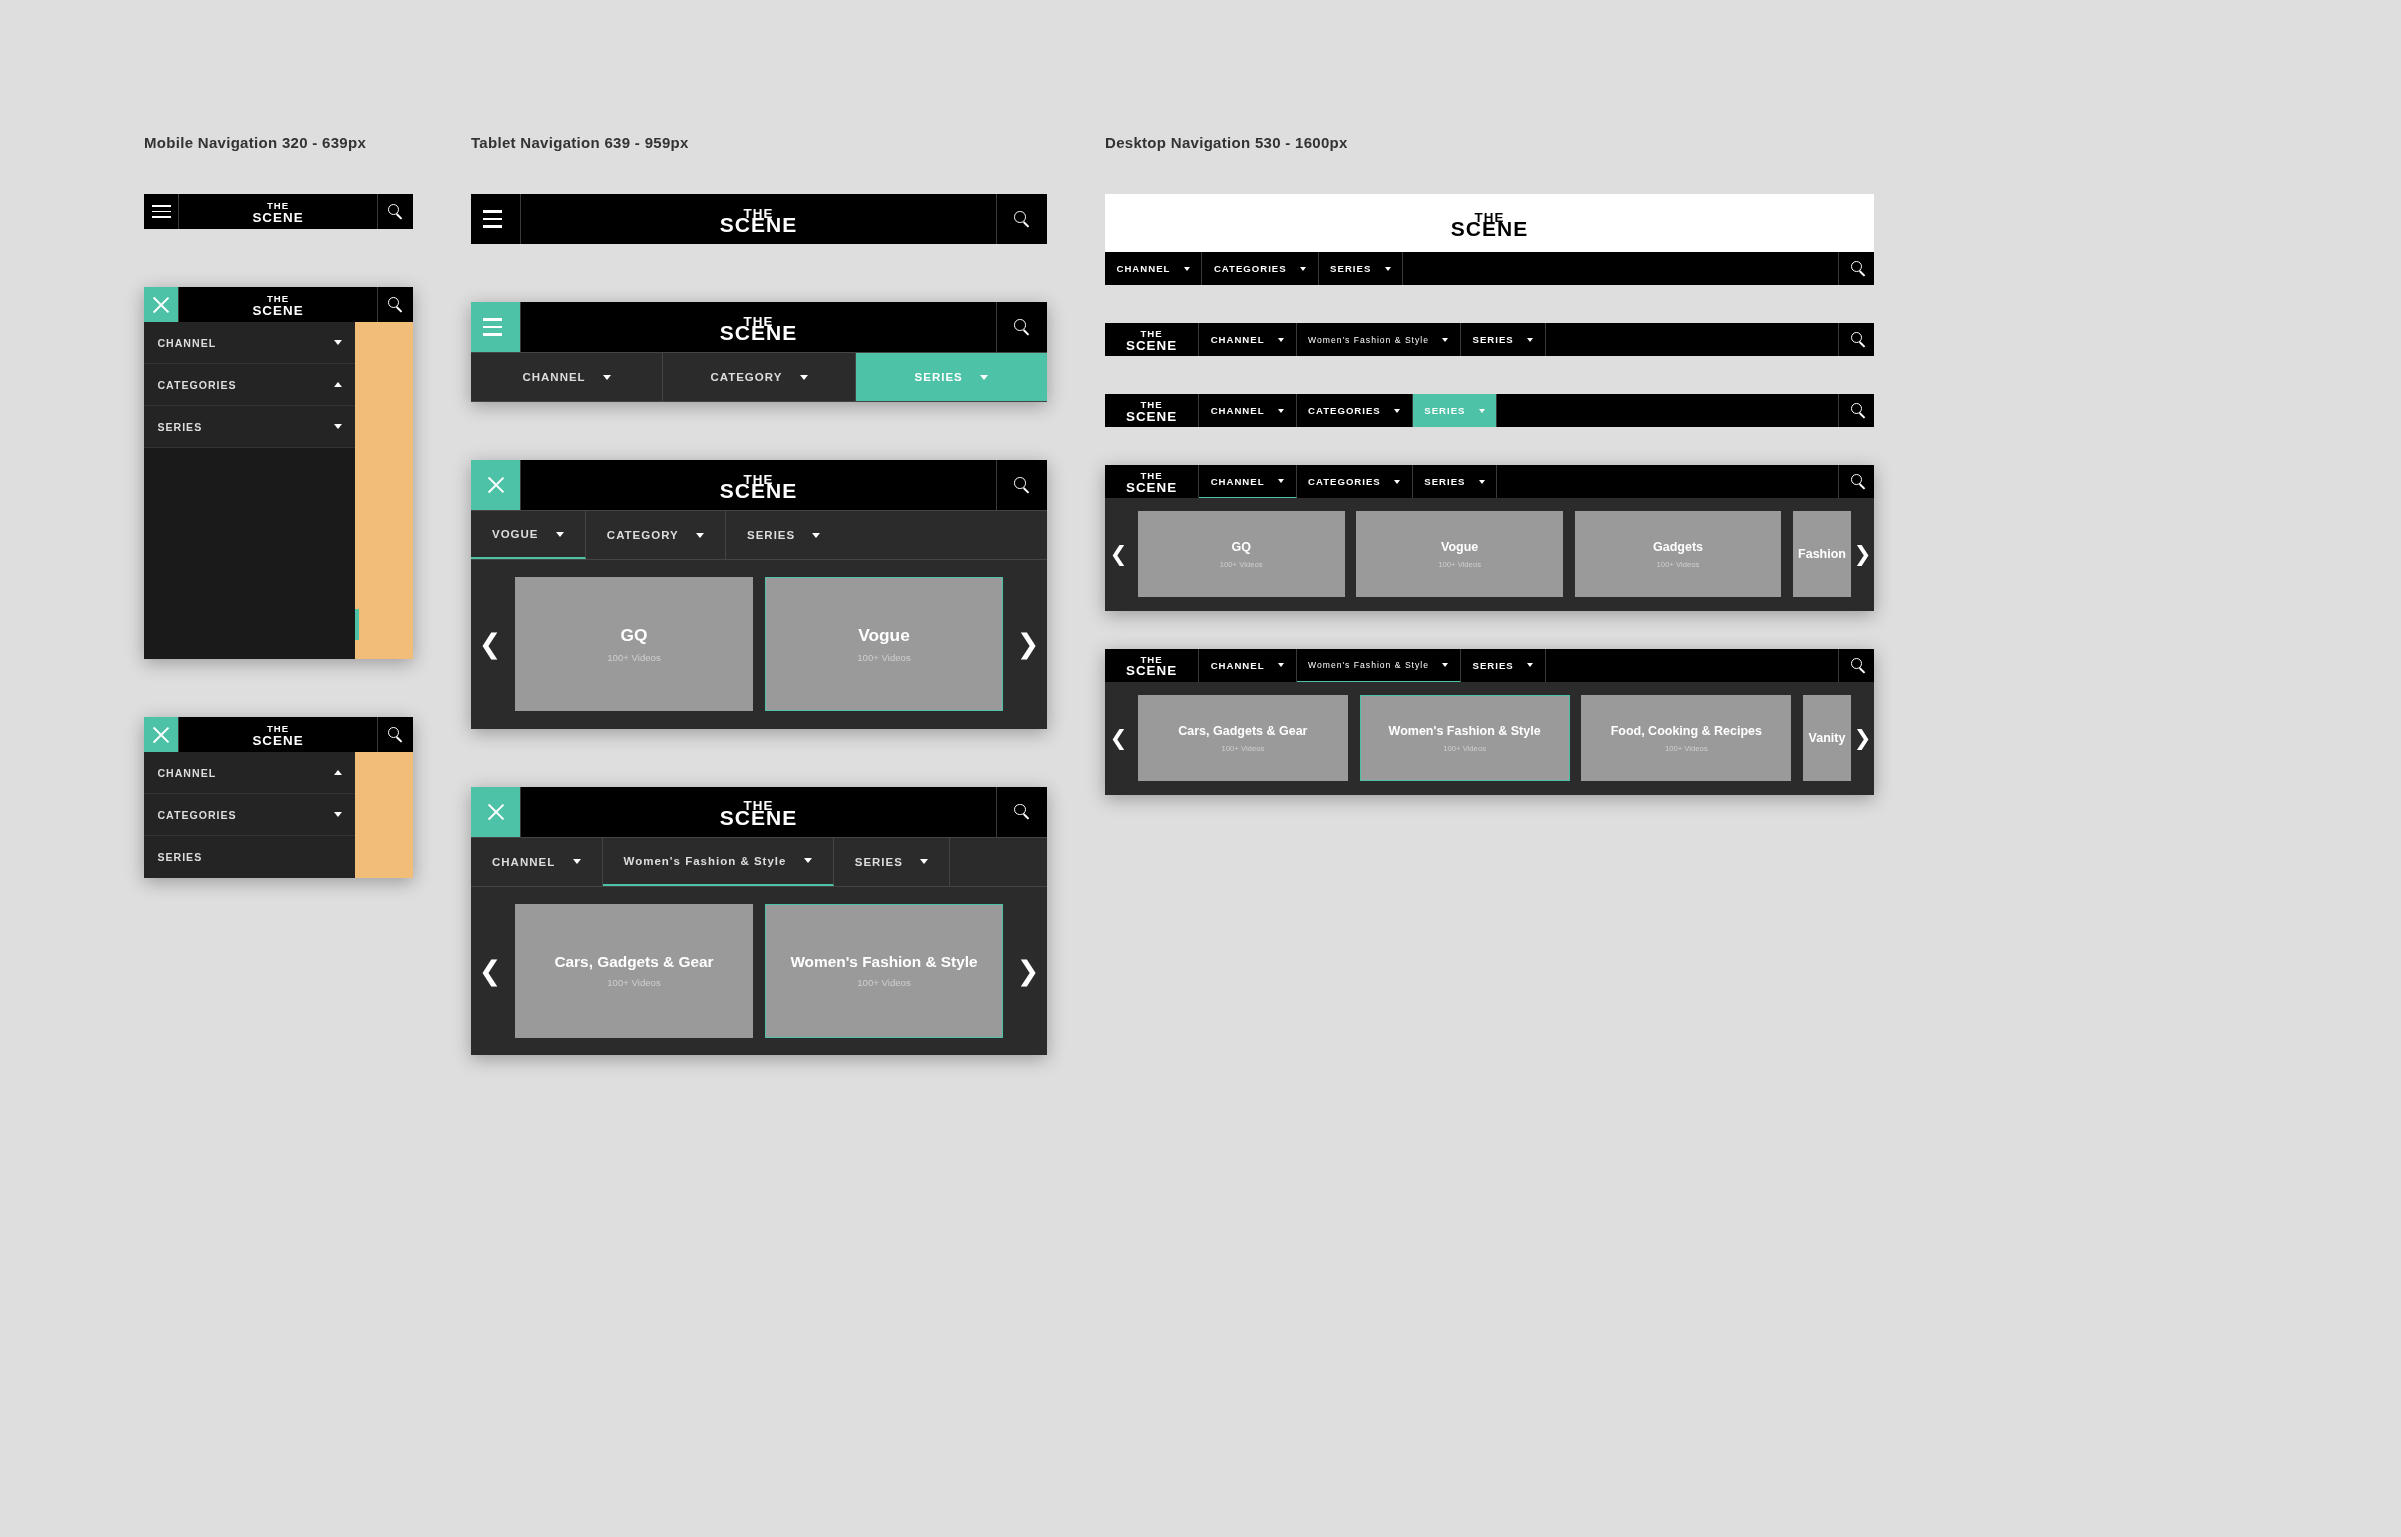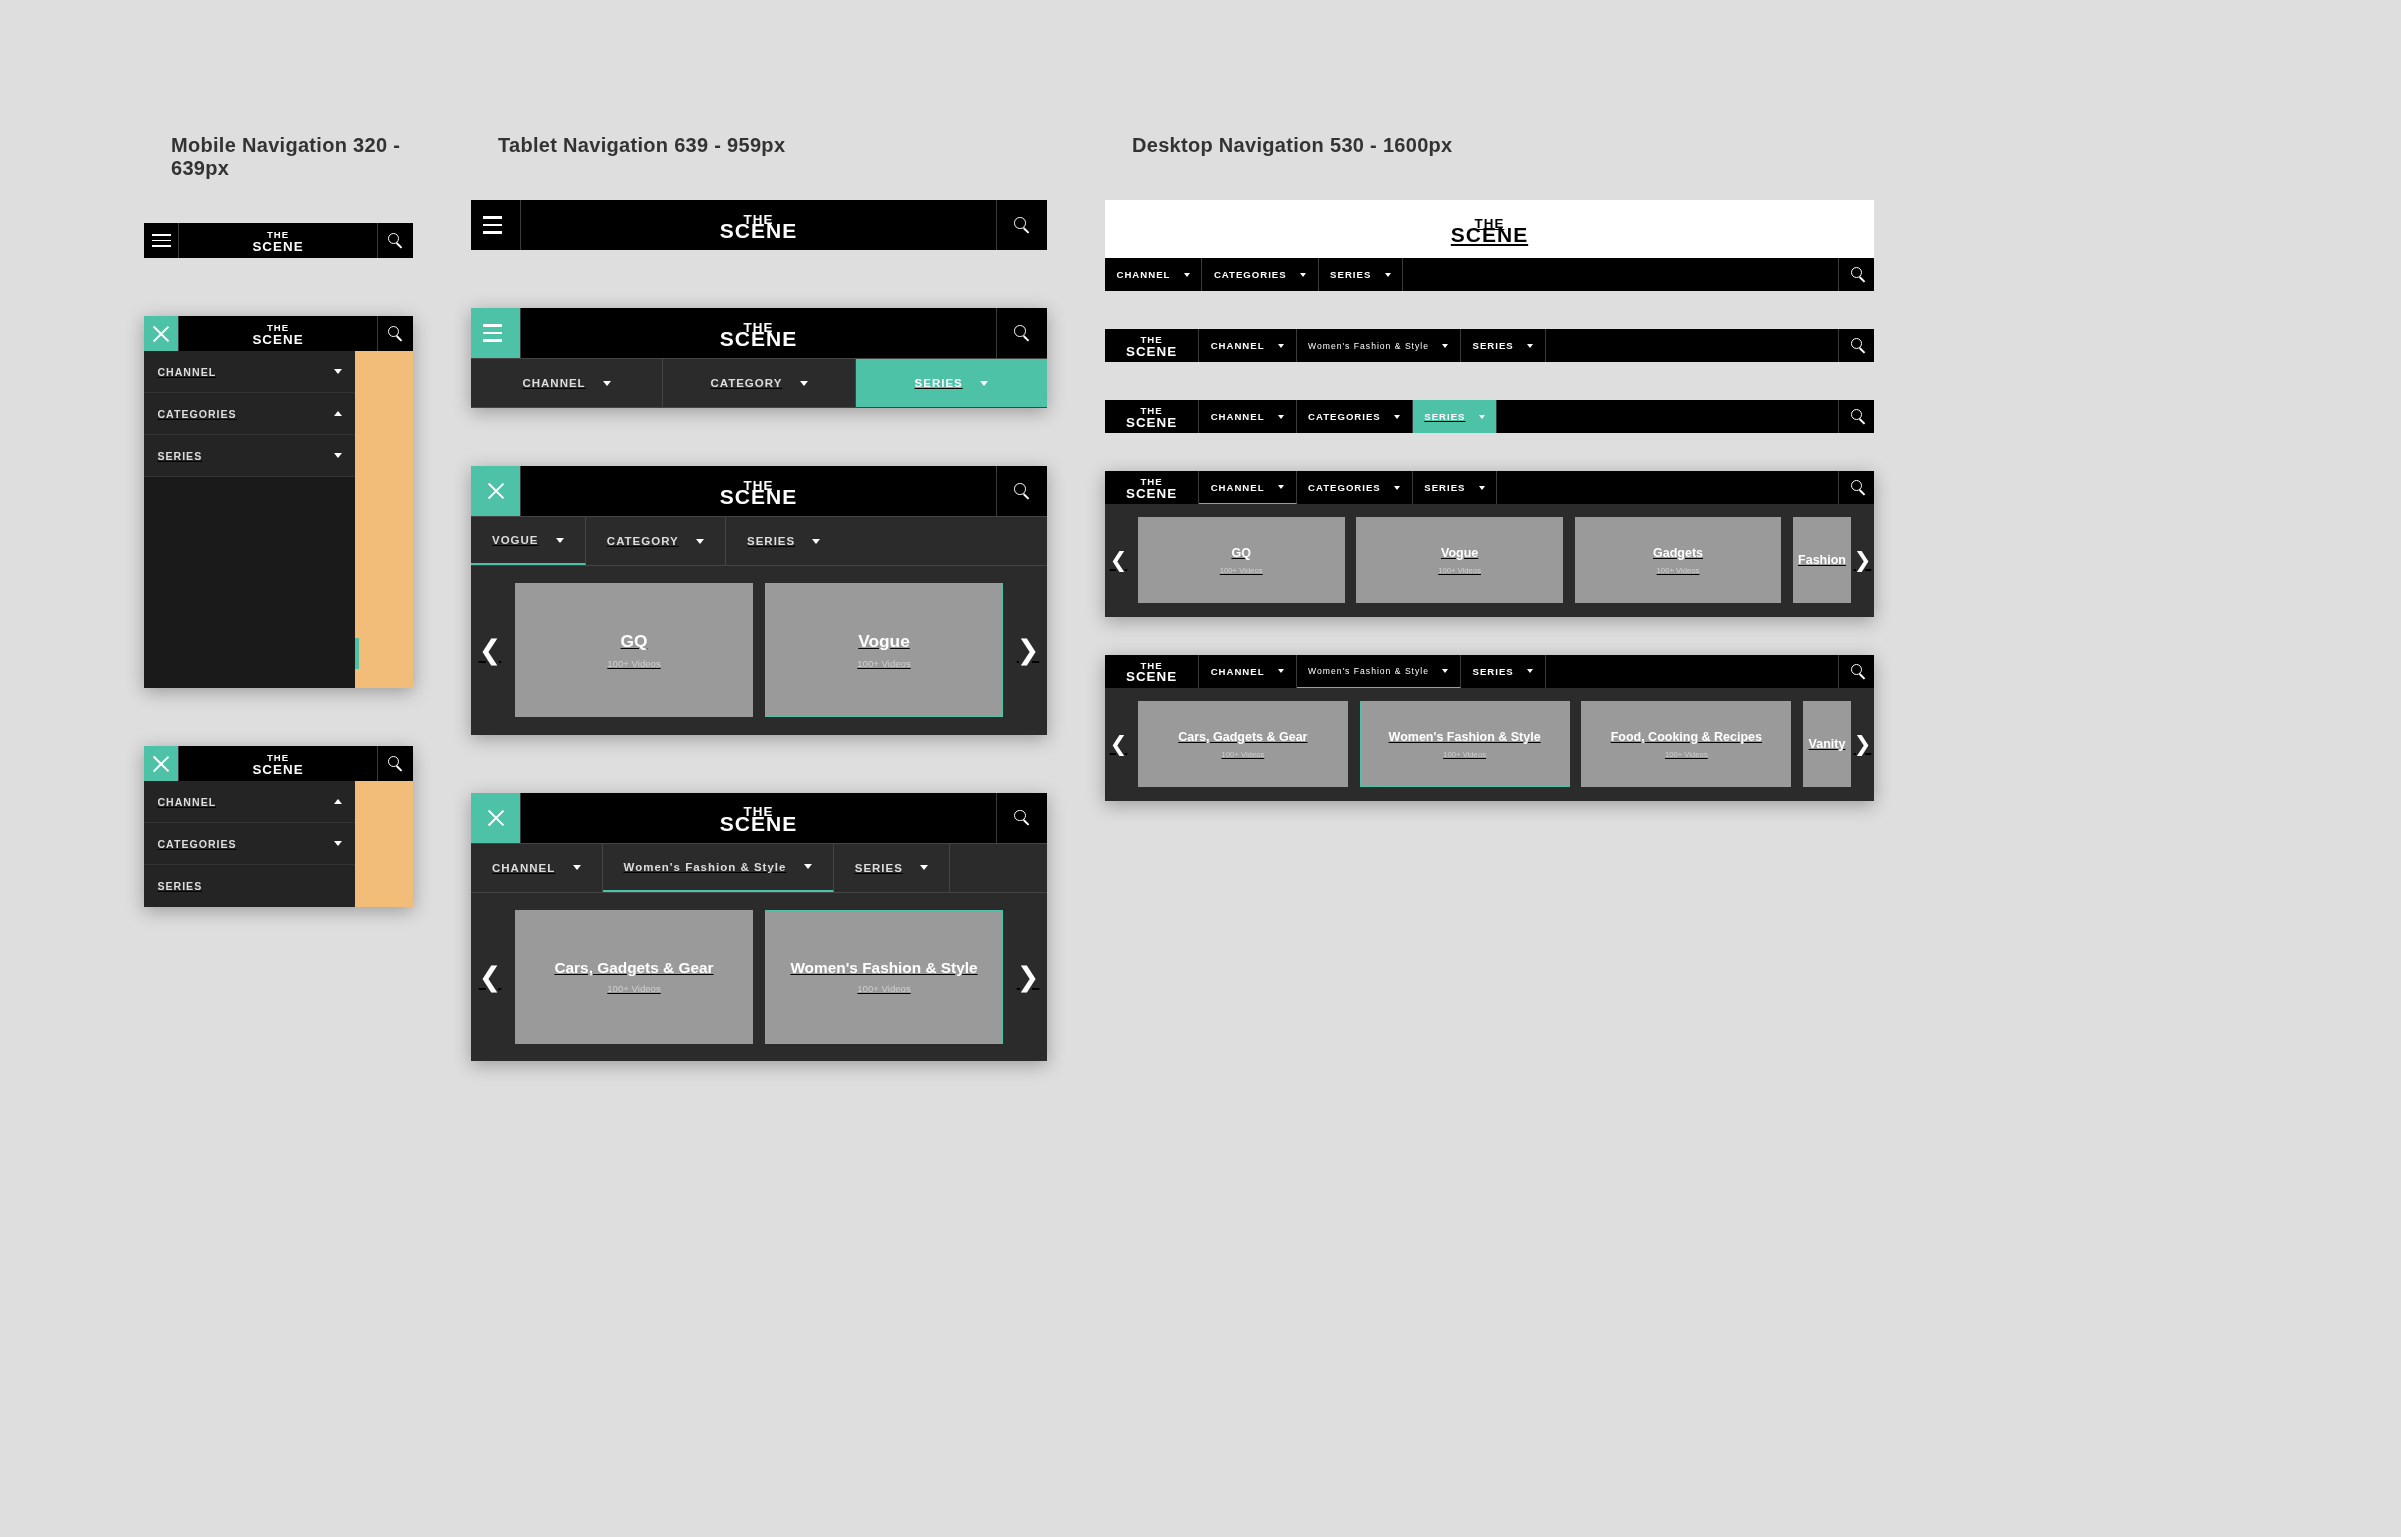--- a/index.html
+++ b/index.html
@@ -10,26 +10,25 @@
     height: 1537px;
     padding: 134px 144px;
     position: relative;
   }
   .cols { display: flex; gap: 58px; align-items: flex-start; }
   .col-mobile { width: 269px; }
   .col-tablet { width: 576px; }
   .col-desktop { width: 769px; }
 
   .section-label {
-    font-size: 20px; color: #333; font-weight: 600; letter-spacing: 0.3px;
+    font-size: 15px; color: #333; font-weight: 600; letter-spacing: 0.3px;
     margin-bottom: 43px;
-    margin-left: 27px;
-  }
-
-  .stack > * { margin-bottom: 58px; text-decoration: underline; }
+  }
+
+  .stack > * { margin-bottom: 58px; }
   .stack > *:last-child { margin-bottom: 0; }
   .stack-tight > * { margin-bottom: 38px; }
 
   
   .black { background: #000; }
   .darker{ background: #242424; }
   .teal  { background: #4ec2a7; }
   .tan   { background: #f2bd79; }
 
   .bar { display: flex; align-items: stretch; height: 35px; }

